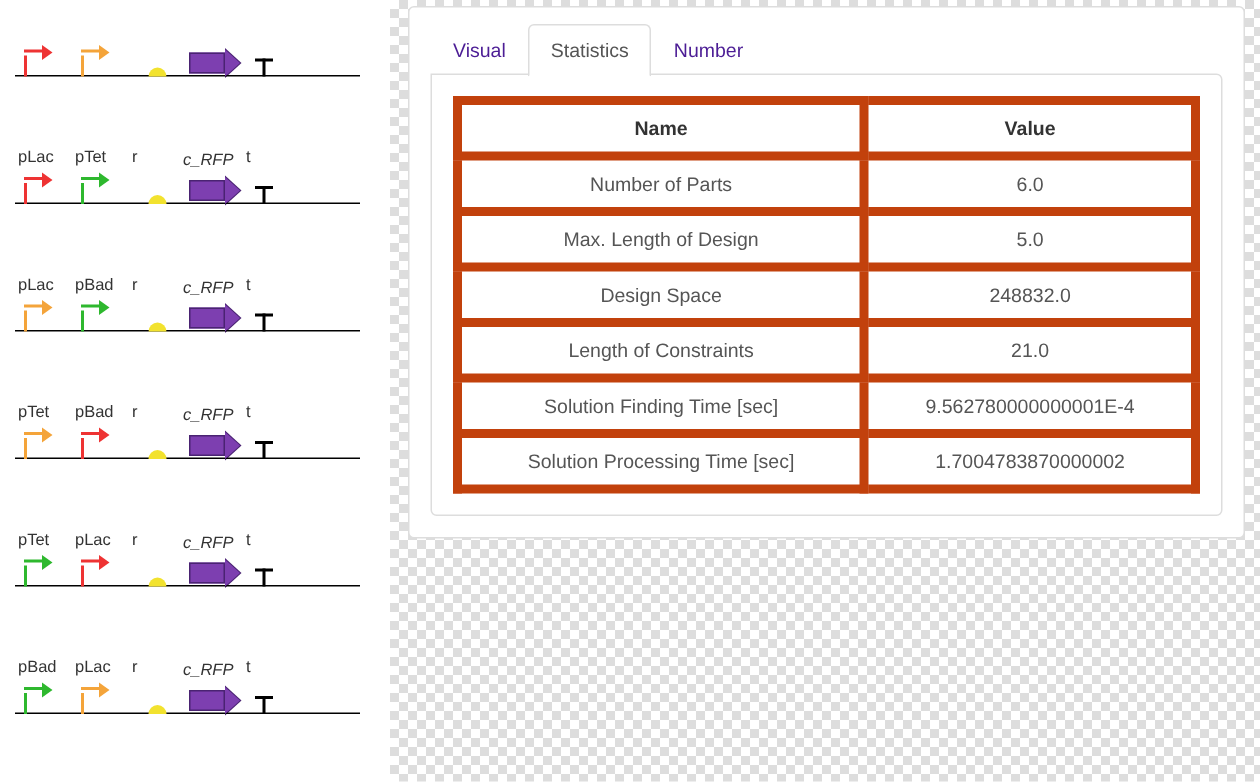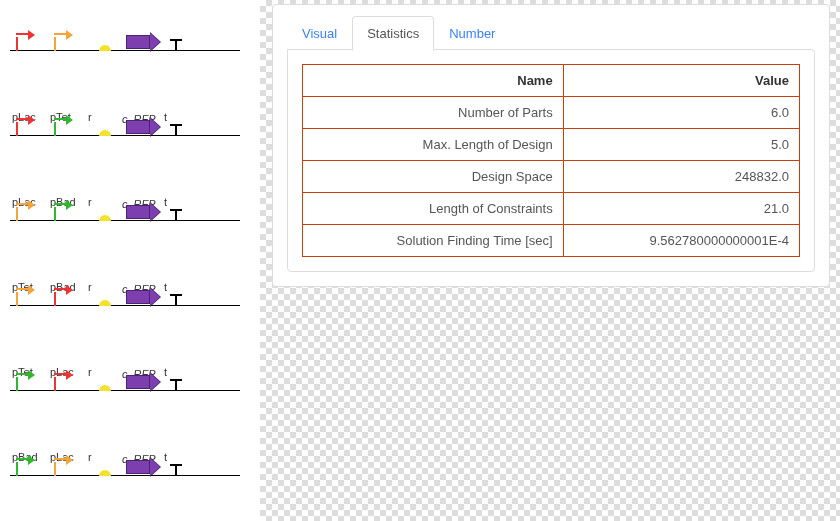--- a/index.html
+++ b/index.html
@@ -63,21 +63,20 @@
       color: #333;
     }
     .part-label {
       position: absolute;
       top: 34px;
       left: 0;
       right: 0;
       text-align: left;
       padding-left: 2px;
       white-space: nowrap;
-      margin-top: 12px;
     }
     .part.cds .part-label { font-style: italic; left: -4px; top: 36px; }
     .part.term { width: 28px; }
     .promoter-glyph {
       position: absolute;
       bottom: 14px;
       left: 4px;
       width: 22px;
       height: 18px;
     }
@@ -129,21 +128,21 @@
     }
     .tabs {
       display:flex;
       padding: 10px 14px 0 14px;
       gap: 0;
       border-bottom: none;
     }
     .tab {
       padding: 9px 14px;
       font-size: 13px;
-      color: #3b82f6;
+      color: #4c1d95;
       cursor:pointer;
       border:1px solid transparent;
       border-bottom:none;
       border-radius:4px 4px 0 0;
       position:relative;
       top:1px;
     }
     .tab.active {
       color:#555;
       background:#fff;
@@ -156,23 +155,23 @@
       margin: 0 14px 14px 14px;
       padding: 14px;
       margin-top:-1px;
     }
     table.stats {
       width:100%;
       border-collapse:collapse;
       font-size:13px;
     }
     table.stats th, table.stats td {
-      text-align:right;
+      text-align:center;
       padding:8px 10px;
-      border:1px solid #c2410c;
+      border:6px solid #c2410c;
     }
     table.stats th {
       background:#fff;
       font-weight:bold;
       color:#333;
     }
     table.stats td { color:#555;margin-left:44px; }
   </style>
 </head>
 <body>
@@ -436,18 +435,22 @@
               <td>248832.0</td>
             </tr>
             <tr>
               <td>Length of Constraints</td>
               <td>21.0</td>
             </tr>
             <tr>
               <td>Solution Finding Time [sec]</td>
               <td>9.562780000000001E-4</td>
             </tr>
+            <tr>
+              <td>Solution Processing Time [sec]</td>
+              <td>1.7004783870000002</td>
+            </tr>
           </tbody>
       </table>
     </div>
   </div>
 
 </div>
 
 </body></html>

